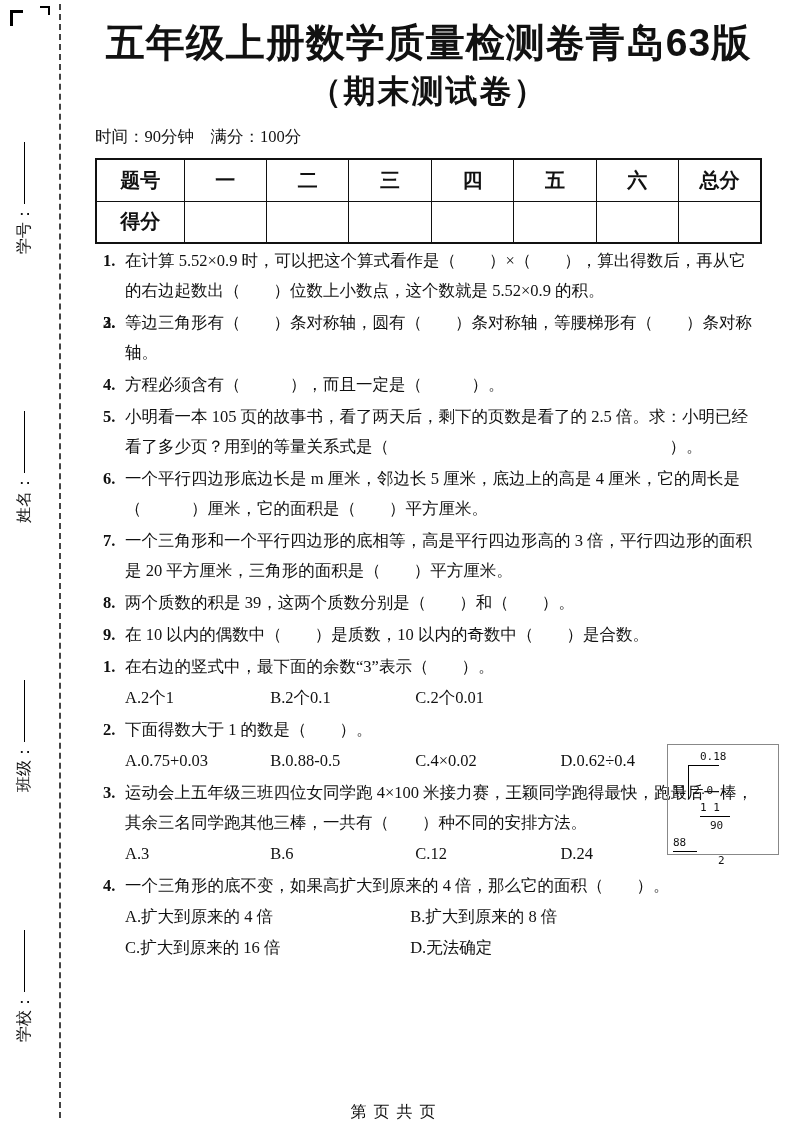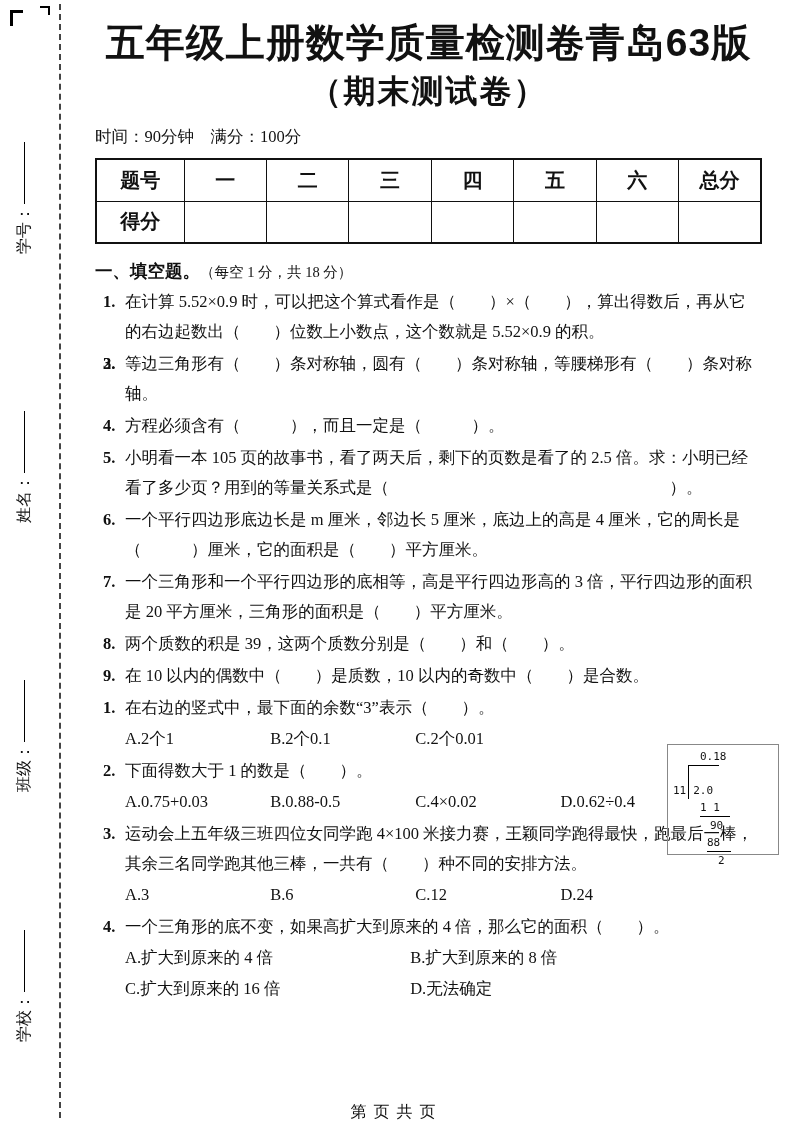--- a/index.html
+++ b/index.html
@@ -51,21 +51,21 @@
     position:absolute; left:667px; top:744px; width:112px; height:111px;
     border:1px solid #888; padding:3px 0 0 5px;
     font-family:"DejaVu Sans Mono","Liberation Mono",monospace;
     font-size:11px; line-height:17px; color:#111;
   }
   .dv-quotient { padding-left:27px; }
   .dv-dividend { display:inline-block; border-left:1.6px solid #000; border-top:1.6px solid #000; padding:16px 6px 0 4px; margin-left:2px; }
   .dv-line { display:block; }
   .dv-w1 { display:inline-block; margin-left:27px; min-width:30px; border-bottom:1.5px solid #000; }
   .dv-w2 { display:inline-block; margin-left:37px; }
-  .dv-w3 { display:inline-block; margin-left:34px; min-width:24px; border-bottom:1.5px solid #000; }
+  .dv-w3 { display:inline-block; min-width:24px; border-bottom:1.5px solid #000; }
   .dv-w4 { display:inline-block; margin-left:45px; }
 
   .footer { position:absolute; left:0; top:1102px; width:100%; text-align:center; font-size:16px; letter-spacing:7px; }
 </style>
 </head>
 <body>
 
 <div class="page">
 
   <div class="corner-mark-a"></div>
@@ -113,23 +113,20 @@
         <td></td>
         <td></td>
         <td></td>
         <td></td>
         <td></td>
         <td></td>
       </tr>
     </tbody>
       </table>
 
-    <div class="sec-head">
-      <span>一、填空题。</span><span class="note">（每空 1 分，共 18 分）</span>
-    </div>
 
     <div class="q">
       <span class="qnum">1.</span>
       <span>在计算 5.52×0.9 时，可以把这个算式看作是（　　）×（　　），算出得数后，再从它的右边起数出（　　）位数上小数点，这个数就是 5.52×0.9 的积。</span>
     </div>
     <div class="q">
       <span class="qnum">2.</span>
     </div>
     <div class="q">
       <span class="qnum">3.</span>

